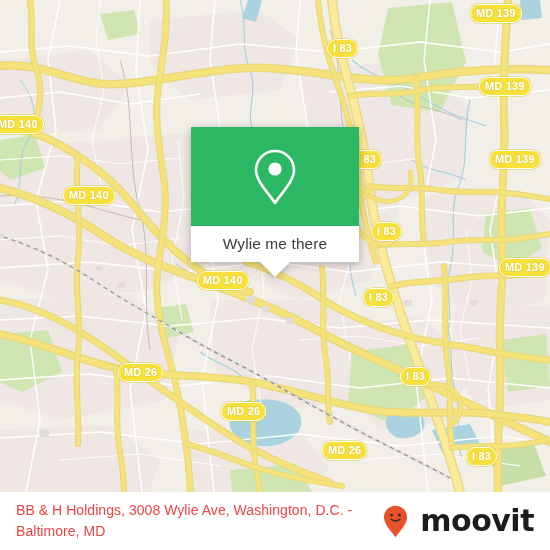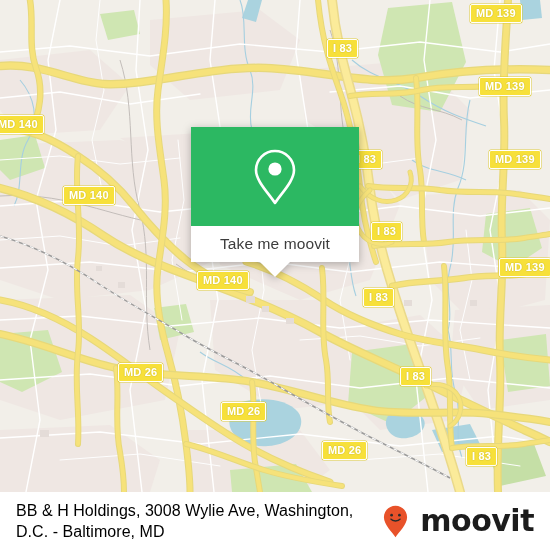--- a/index.html
+++ b/index.html
@@ -23,21 +23,21 @@
     overflow: hidden;
     background: #f2efe9;
   }
   #map-canvas { position:absolute; left:0; top:0; width:550px; height:492px; display:block; }
 
   
   .shield {
     position: absolute;
     background: #f7e03a;
     border: 1.5px solid #ffffff;
-    border-radius: 2px;
+    border-radius: 9px;
     color: #ffffff;
     font-family: "Liberation Sans", sans-serif;
     font-weight: bold;
     font-size: 11px;
     line-height: 14px;
     padding: 1px 5px 2px 5px;
     white-space: nowrap;
     text-shadow:
       -1px 0 #e8d43a, 0 -1px #e8d43a, 1px 0 #e8d43a, 0 1px #e8d43a;
     box-shadow: 0 0 0 0.5px rgba(220,200,40,0.9);
@@ -106,22 +106,22 @@
     left: 0; top: 492px;
     width: 550px; height: 58px;
     background: #ffffff;
     display: flex;
     align-items: center;
     justify-content: space-between;
     padding: 0 16px 0 16px;
     overflow: hidden;
   }
   #footer-title {
-    color: #000000;
-    font-size: 16px;
+    color: #ef4444;
+    font-size: 14px;
     line-height: 21px;
     font-family: "Liberation Sans", sans-serif;
     max-width: 388px;
     letter-spacing: 0.05px;
   }
   #brand-logo {
     display: flex;
     align-items: center;
     gap: 12px;
     flex: none;
@@ -357,21 +357,21 @@
 
 
     <div id="popup-card">
       <div id="popup-green">
         <svg id="popup-pin-icon" width="46" height="58" viewBox="0 0 46 58" xmlns="http://www.w3.org/2000/svg">
           <path d="M23 3 C12.5 3 4 11.5 4 22 C4 33 16 44.5 23 55 C30 44.5 42 33 42 22 C42 11.5 33.5 3 23 3 Z" fill="none" stroke="#ffffff" stroke-width="2.6" stroke-linejoin="round"></path>
           <circle cx="23" cy="21" r="6.6" fill="#ffffff"></circle>
         </svg>
       </div>
       <div id="popup-white">
-        <span id="popup-label">Take me moovit</span>
+        <span id="popup-label">Wylie me there</span>
       </div>
       <div id="popup-tail"></div>
     </div>
   </div>
 
   <div id="footer">
     <div id="footer-title">BB &amp; H Holdings, 3008 Wylie Ave, Washington, D.C. - Baltimore, MD</div>
     <div id="brand-logo">
       <svg width="25" height="33" viewBox="0 0 25 33" xmlns="http://www.w3.org/2000/svg">
         <path d="M12.5 0.8 C6 0.8 0.9 5.9 0.9 12.2 C0.9 19.6 9.3 27.2 12.5 32.2 C15.7 27.2 24.1 19.6 24.1 12.2 C24.1 5.9 19 0.8 12.5 0.8 Z" fill="#e8522a"></path>

